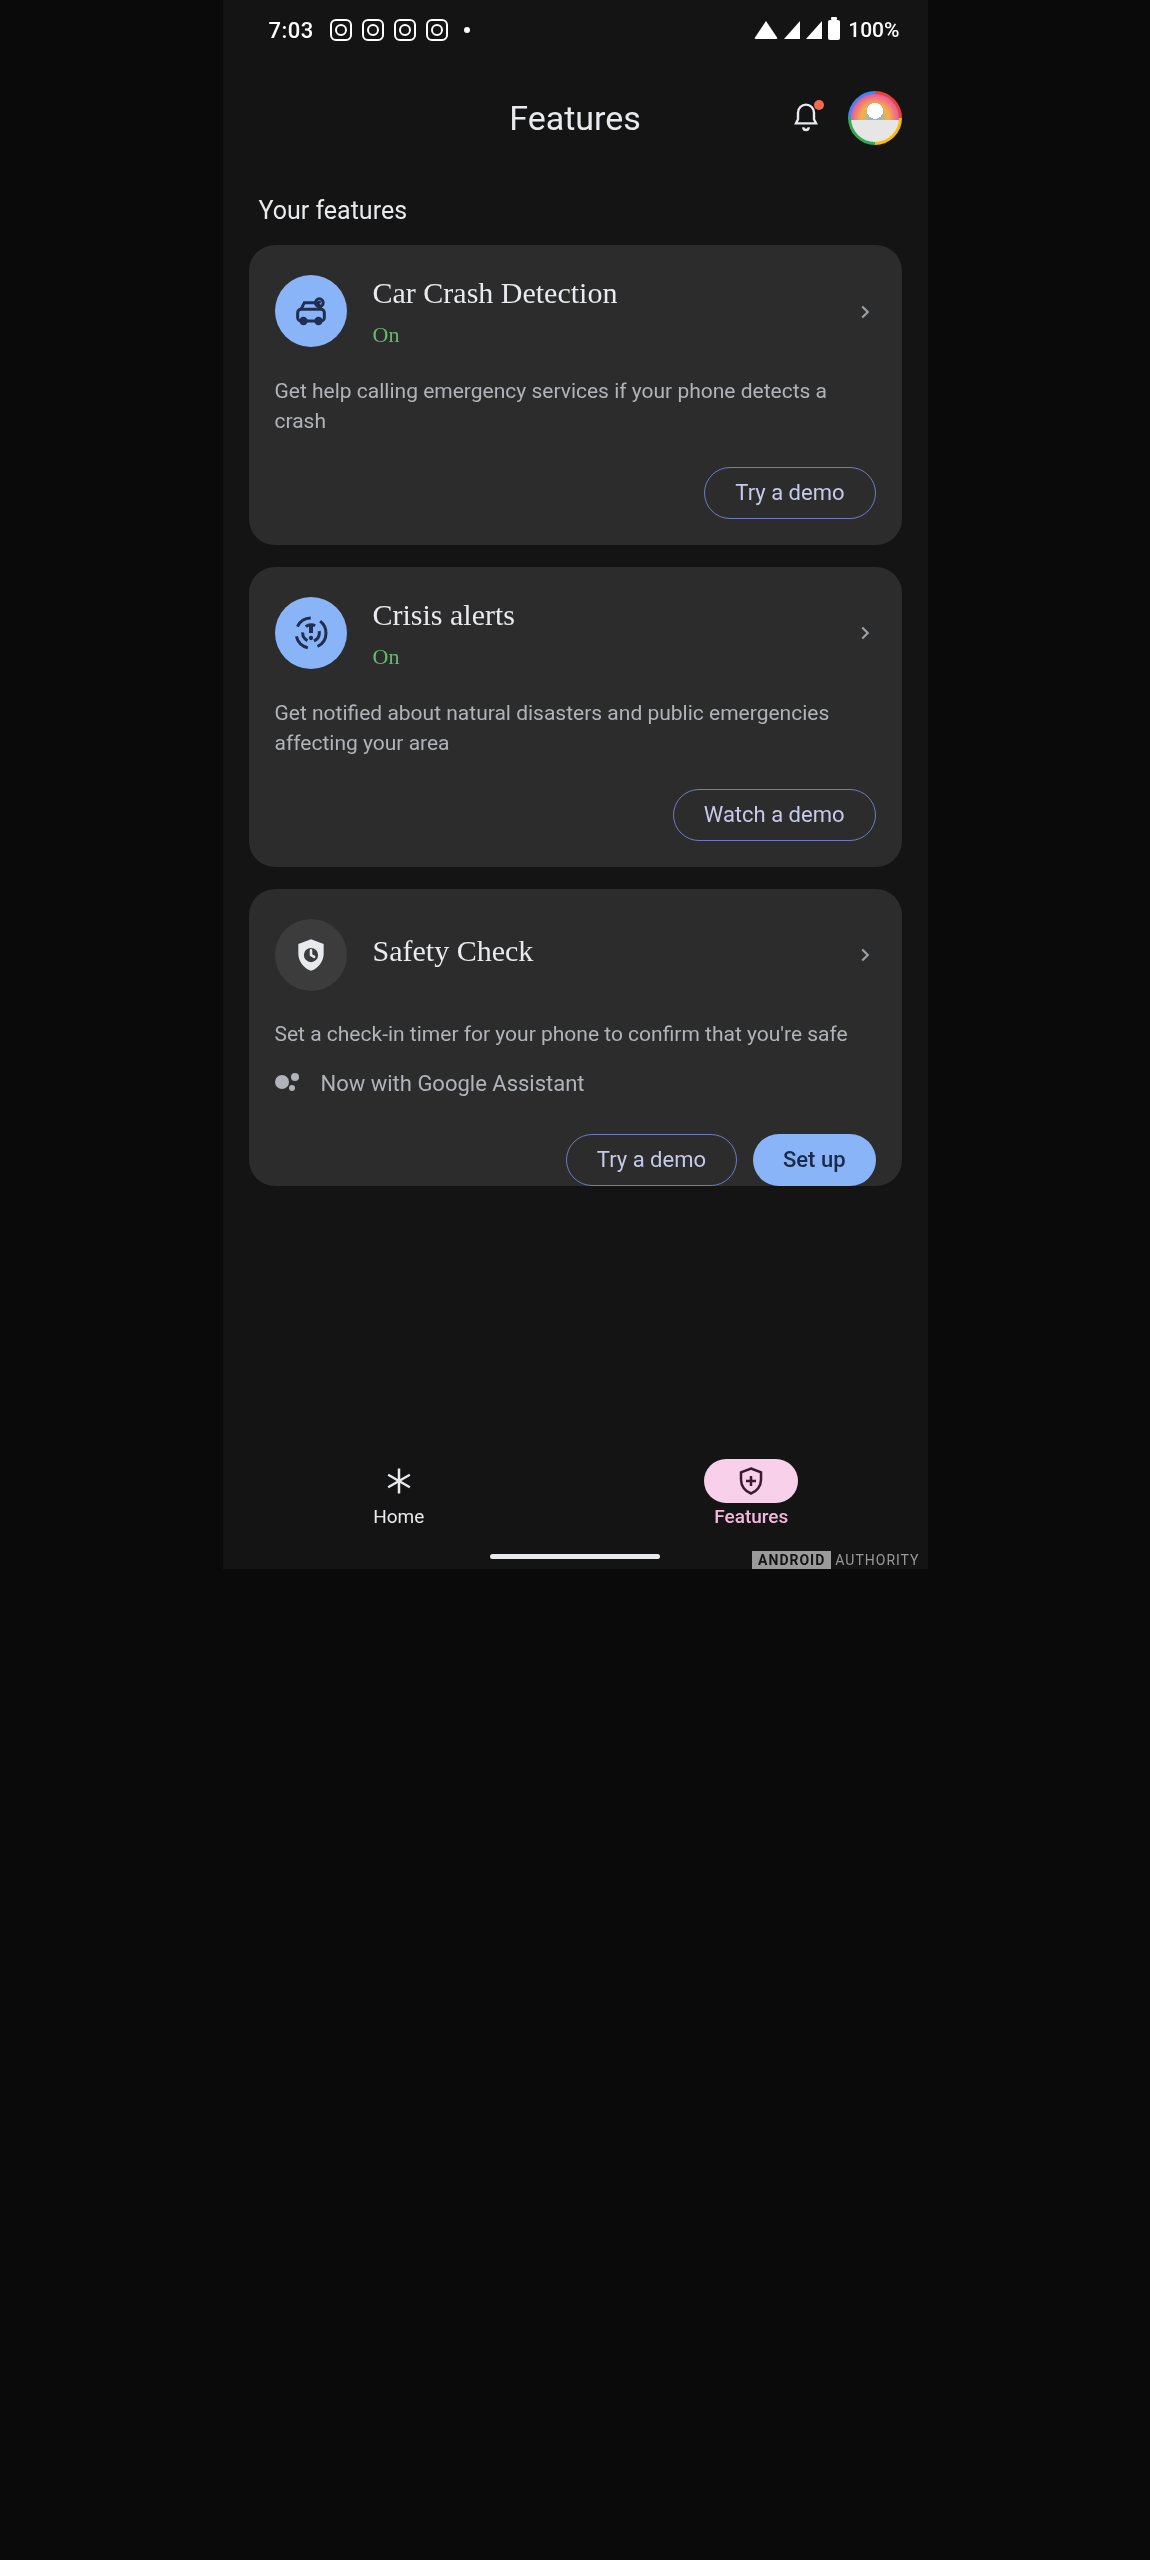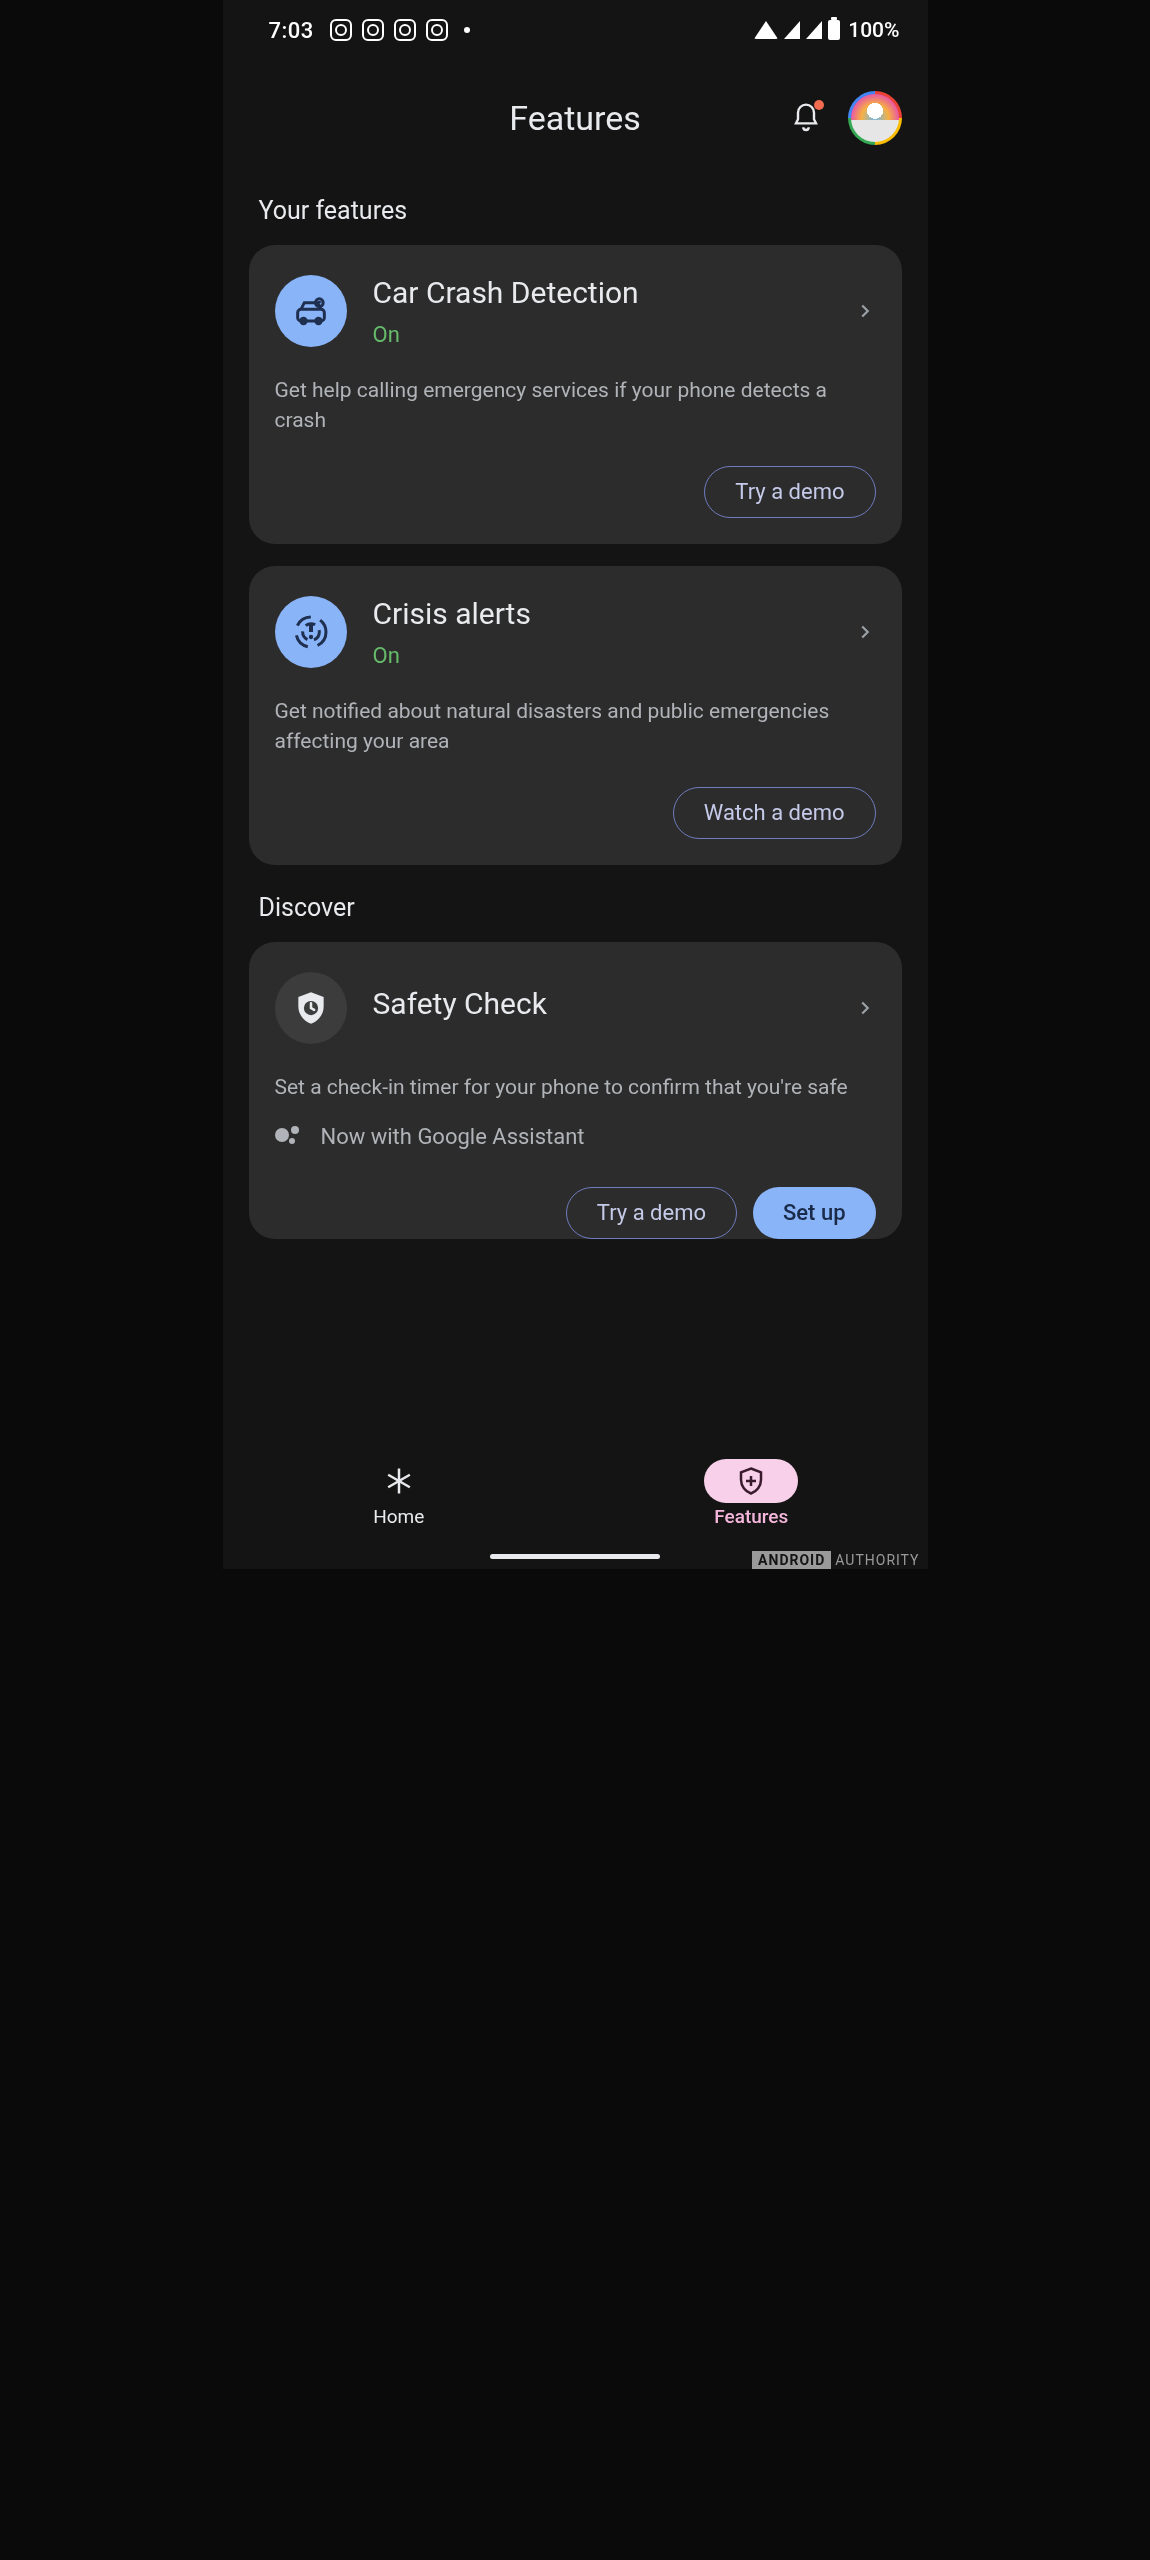--- a/index.html
+++ b/index.html
@@ -97,21 +97,21 @@
     padding: 30px 26px 26px 26px; margin-bottom: 22px;
   }
   .card-head { display: flex; align-items: flex-start; gap: 26px; position: relative; }
   .feat-icon {
     width: 72px; height: 72px; border-radius: 50%;
     display: flex; align-items: center; justify-content: center;
     flex-shrink: 0;
   }
   .icon-blue { background: #8ab4f8; }
   .icon-grey { background: #3c3c3c; }
-  .feat-titles { flex: 1; padding-top: 0px; }
+  .feat-titles { flex: 1; padding-top: 0px; font-family: Liberation Serif, serif; }
   .feat-title { font-size: 30px; font-weight: 400; color: #e8eaed; line-height: 1.2; }
   .feat-status { font-size: 22px; color: #66bb6a; margin-top: 11px; }
   .chevron {
     color: #9aa0a6; align-self: center; flex-shrink: 0;
   }
   .card-desc {
     font-size: 21px; color: #b0b3b8; line-height: 1.45;
     margin-top: 28px;
   }
   .assist-row {
@@ -257,21 +257,20 @@
         <svg class="chevron" width="22" height="22" viewBox="0 0 24 24" fill="none" stroke="currentColor" stroke-width="2.4">
             <path d="M9 6l6 6-6 6"></path>
           </svg>
       </div>
       <div class="card-desc">Get notified about natural disasters and public emergencies affecting your area</div>
       <div class="card-actions">
         <button class="btn btn-outline">Watch a demo</button>
       </div>
     </div>
 
-    <div class="section-title">Discover</div>
 
     <div class="card" style="padding-bottom:0;">
       <div class="card-head">
         <div class="feat-icon icon-grey">
           <svg width="38" height="38" viewBox="0 0 24 24" fill="#e8eaed">
             <path d="M12 2l8 3v6c0 5-3.4 9.3-8 11-4.6-1.7-8-6-8-11V5l8-3z"></path>
             <circle cx="12" cy="12" r="4.5" fill="#3c3c3c"></circle>
             <path d="M12 9v3l2 1.2" stroke="#e8eaed" stroke-width="1.6" fill="none" stroke-linecap="round"></path>
           </svg>
         </div>

